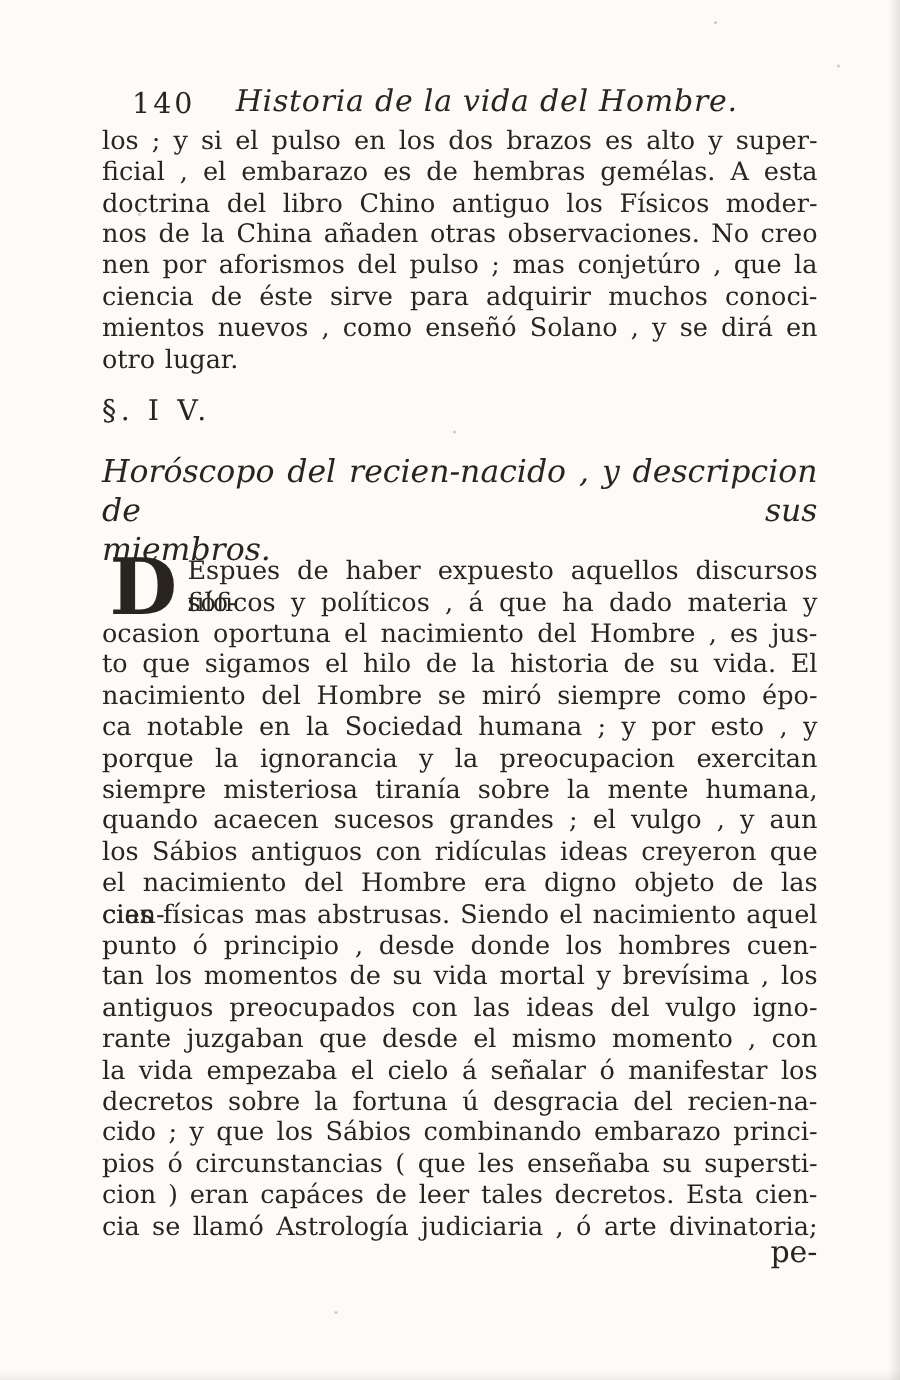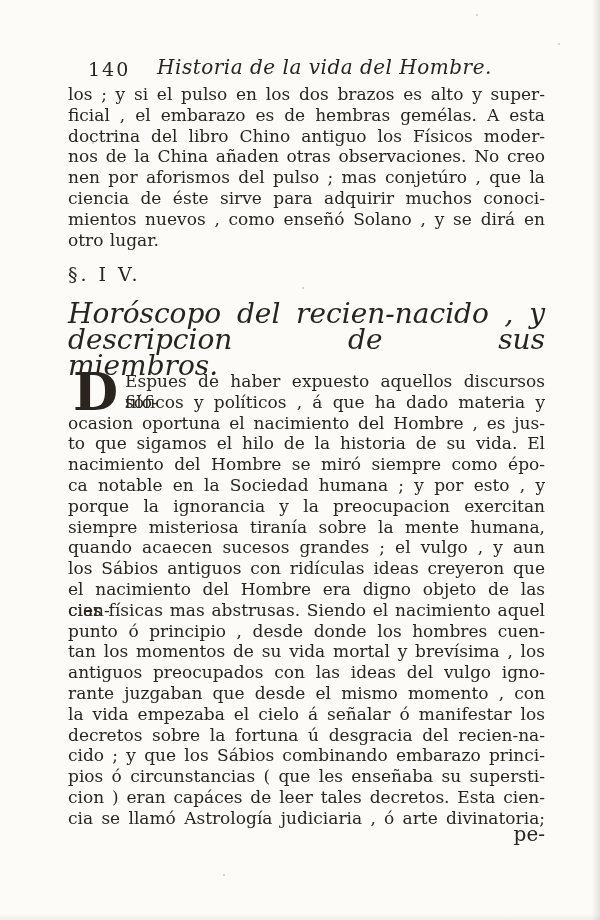--- a/index.html
+++ b/index.html
@@ -18,21 +18,21 @@
   .pagenum{position:absolute;left:20px;top:3px;font-size:19px;letter-spacing:2px;}
   .running-title{text-align:center;font-style:italic;font-size:20px;padding-left:36px;
     letter-spacing:0.5px;white-space:nowrap;}
   .line{font-size:17px;line-height:20.8px;height:20.8px;
     text-align:justify;text-align-last:justify;word-spacing:1px;}
   .line.lastline{text-align-last:left;}
   .intro{top:84px;}
   .section-mark{position:absolute;left:68px;width:477px;top:263px;text-align:left;
     font-size:19px;letter-spacing:3px;}
   .heading{top:301px;font-style:italic;}
-  .hline{font-size:28px;line-height:26px;}
+  .hline{font-size:21px;line-height:26px;}
   .hline.just{text-align:justify;text-align-last:justify;}
   .hline.cent{text-align:left;}
   .bodypara{top:371px;}
   .dropcap{position:absolute;left:5px;top:0px;font-size:52px;line-height:42px;
     font-weight:bold;letter-spacing:0;}
   .line.indent{padding-left:57px;}
   .catchword-row{top:822px;text-align:right;font-size:20px;}
   .speck{position:absolute;width:2px;height:2px;border-radius:50%;background:rgba(60,55,45,0.25);}
 </style>
 </head>

